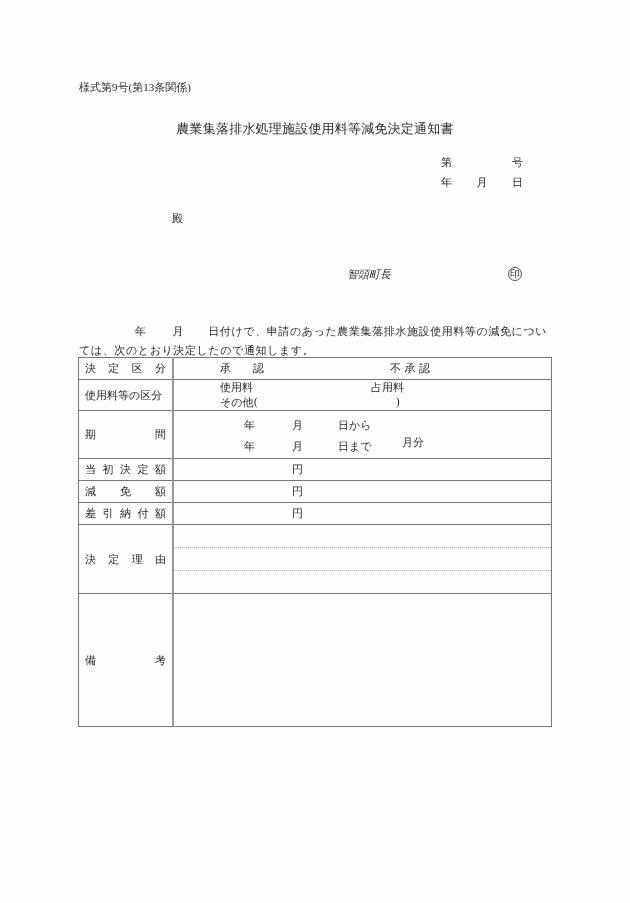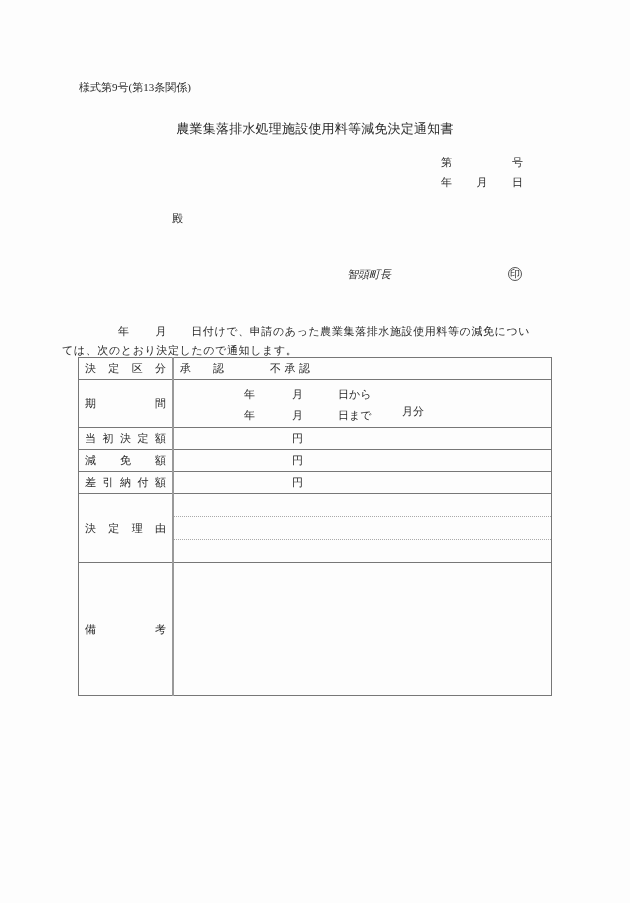--- a/index.html
+++ b/index.html
@@ -10,39 +10,39 @@
   }
   .abs { position:absolute; white-space:nowrap; }
   .form-no { left:79px; top:80px; font-size:11px;font-family:Liberation Serif, serif; }
   .title { left:0; width:630px; top:120px; text-align:center; font-size:13px; letter-spacing:0.2px; }
   .doc-no { left:441px; top:155px; width:82px; }
   .doc-date { left:441px; top:175px; width:82px; }
   .row3 { display:flex; justify-content:space-between; }
   .addressee { left:172px; top:211px; }
   .sender { left:347px; top:267px;font-style:italic; }
   .seal { left:508px; top:267px; font-size:10px; border:1px solid #555; border-radius:50%; width:12px; height:12px; line-height:12px; text-align:center; }
-  .body-text { left:62px; top:322px; width:474px; line-height:19px; white-space:normal; letter-spacing:0.6px; }
+  .body-text { left:79px; top:322px; width:474px; line-height:19px; white-space:normal; letter-spacing:0.6px; }
   .body-text .indent { display:inline-block; width:56px; }
   .gap1 { display:inline-block; width:26px; }
   .gap2 { display:inline-block; width:24px; }
 
   table.grid {
     position:absolute; left:78px; top:357px; width:474px;
     border-collapse:collapse; font-size:11px;
   }
   table.grid td { border:1px solid #777; padding:0 6px; vertical-align:middle; }
   table.grid td.lbl { width:81px; border-right:2px solid #999; }
   .spread { display:flex; justify-content:space-between; }
   .r1 td { height:21px; }
   .r2 td { height:21px; }
   .r3 td { height:47px; }
   .r4 td, .r5 td, .r6 td { height:21px; }
   .r7 td { height:66px; }
   .r8 td { height:132px; }
-  .inline-opts span { display:inline-block; }
+  .inline-opts span { display:inline-block;margin-left:40px; }
   .period { position:relative; height:47px; }
   .period .line { position:absolute; left:70px; display:flex; }
   .period .line span { display:inline-block; }
   .reason-cell { padding:0 !important; }
   .reason-line { height:22px; border-bottom:1px dotted #aaa; }
   .reason-line:last-child { border-bottom:none; }
   .yen { padding-left:118px !important; }
 </style>
 </head>
 <body>
@@ -75,20 +75,26 @@
     <td class="lbl">
       <div class="spread">
         <span>決</span>
             <span>定</span>
             <span>区</span>
             <span>分</span>
       </div>
     </td>
     <td class="inline-opts">
       <span>承　　認</span><span style="width:46px"></span><span>不 承 認</span>
+    </td>
+  </tr>
+  <tr class="r2">
+    <td class="lbl">使用料等の区分</td>
+    <td class="inline-opts">
+      <span>使用料</span><span style="width:38px"></span><span>占用料</span><span style="width:34px"></span><span>その他(</span><span style="width:58px"></span><span>)</span>
     </td>
   </tr>
   <tr class="r3">
     <td class="lbl">
       <div class="spread">
         <span>期</span>
         <span>間</span>
       </div>
     </td>
     <td style="padding:0">

